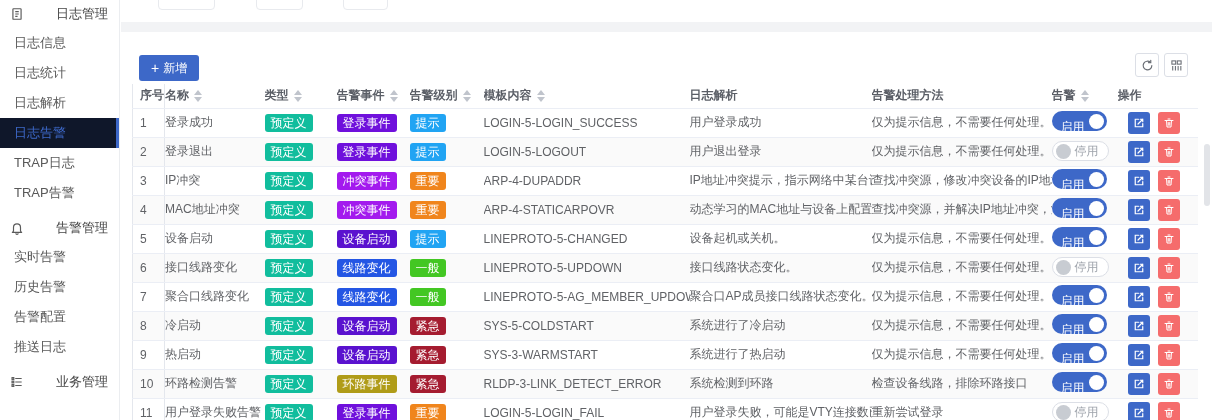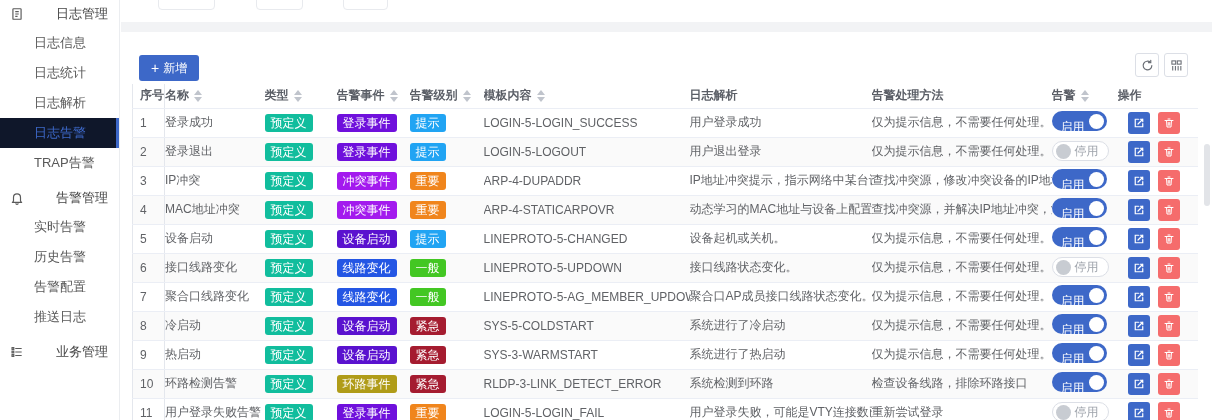--- a/index.html
+++ b/index.html
@@ -5,21 +5,21 @@
   * { margin:0; padding:0; box-sizing:border-box; }
   html,body { width:1212px; height:420px; overflow:hidden; background:#fff;
     font-family:"Liberation Sans","DejaVu Sans",sans-serif; }
 
   
   .sidebar { position:absolute; left:0; top:0; width:120px; height:420px;
     background:#fff; border-right:1px solid #ebedf0; z-index:5; }
   .side-item { display:flex; align-items:center; cursor:pointer; position:relative; }
   .side-item.section { height:28px; padding-left:10px; color:#454545; font-size:13px;gap:24px; }
   .side-item.section.gap { margin-top:6px; }
-  .side-item.sub { height:30px; padding-left:34px; color:#595959; font-size:13px; }
+  .side-item.sub { height:30px; padding-left:14px; color:#595959; font-size:13px; }
   .side-item .s-icon { width:14px; height:14px; margin-right:8px; display:inline-flex; }
   .side-item .s-icon svg { width:14px; height:14px; }
   .side-item .s-arrow { position:absolute; right:14px; width:10px; height:10px; display:inline-flex; }
   .side-item .s-arrow svg { width:10px; height:10px; }
   .side-item.active { background:#0f172a; color:#3d68c8; }
   .side-item.active::after { content:""; position:absolute; right:0; top:0; bottom:0;
     width:3px; background:#3d68c8; }
 
   
   .content { position:absolute; left:121px; top:0; right:0; height:420px; background:#f2f3f5; }
@@ -104,20 +104,23 @@
         <span class="s-label">日志信息</span>
       </div>
       <div class="side-item sub">
         <span class="s-label">日志统计</span>
       </div>
       <div class="side-item sub">
         <span class="s-label">日志解析</span>
       </div>
       <div class="side-item sub active">
         <span class="s-label">日志告警</span>
+      </div>
+      <div class="side-item sub">
+        <span class="s-label">TRAP日志</span>
       </div>
       <div class="side-item sub">
         <span class="s-label">TRAP告警</span>
       </div>
       <div class="side-item section gap">
         <span class="s-icon">
           <svg viewBox="0 0 24 24" fill="none" stroke="#5a5a5a" stroke-width="2">
             <path d="M6 17v-6a6 6 0 0 1 12 0v6l1.5 2.5h-15L6 17z"></path>
             <path d="M10 21a2 2 0 0 0 4 0"></path>
           </svg>

